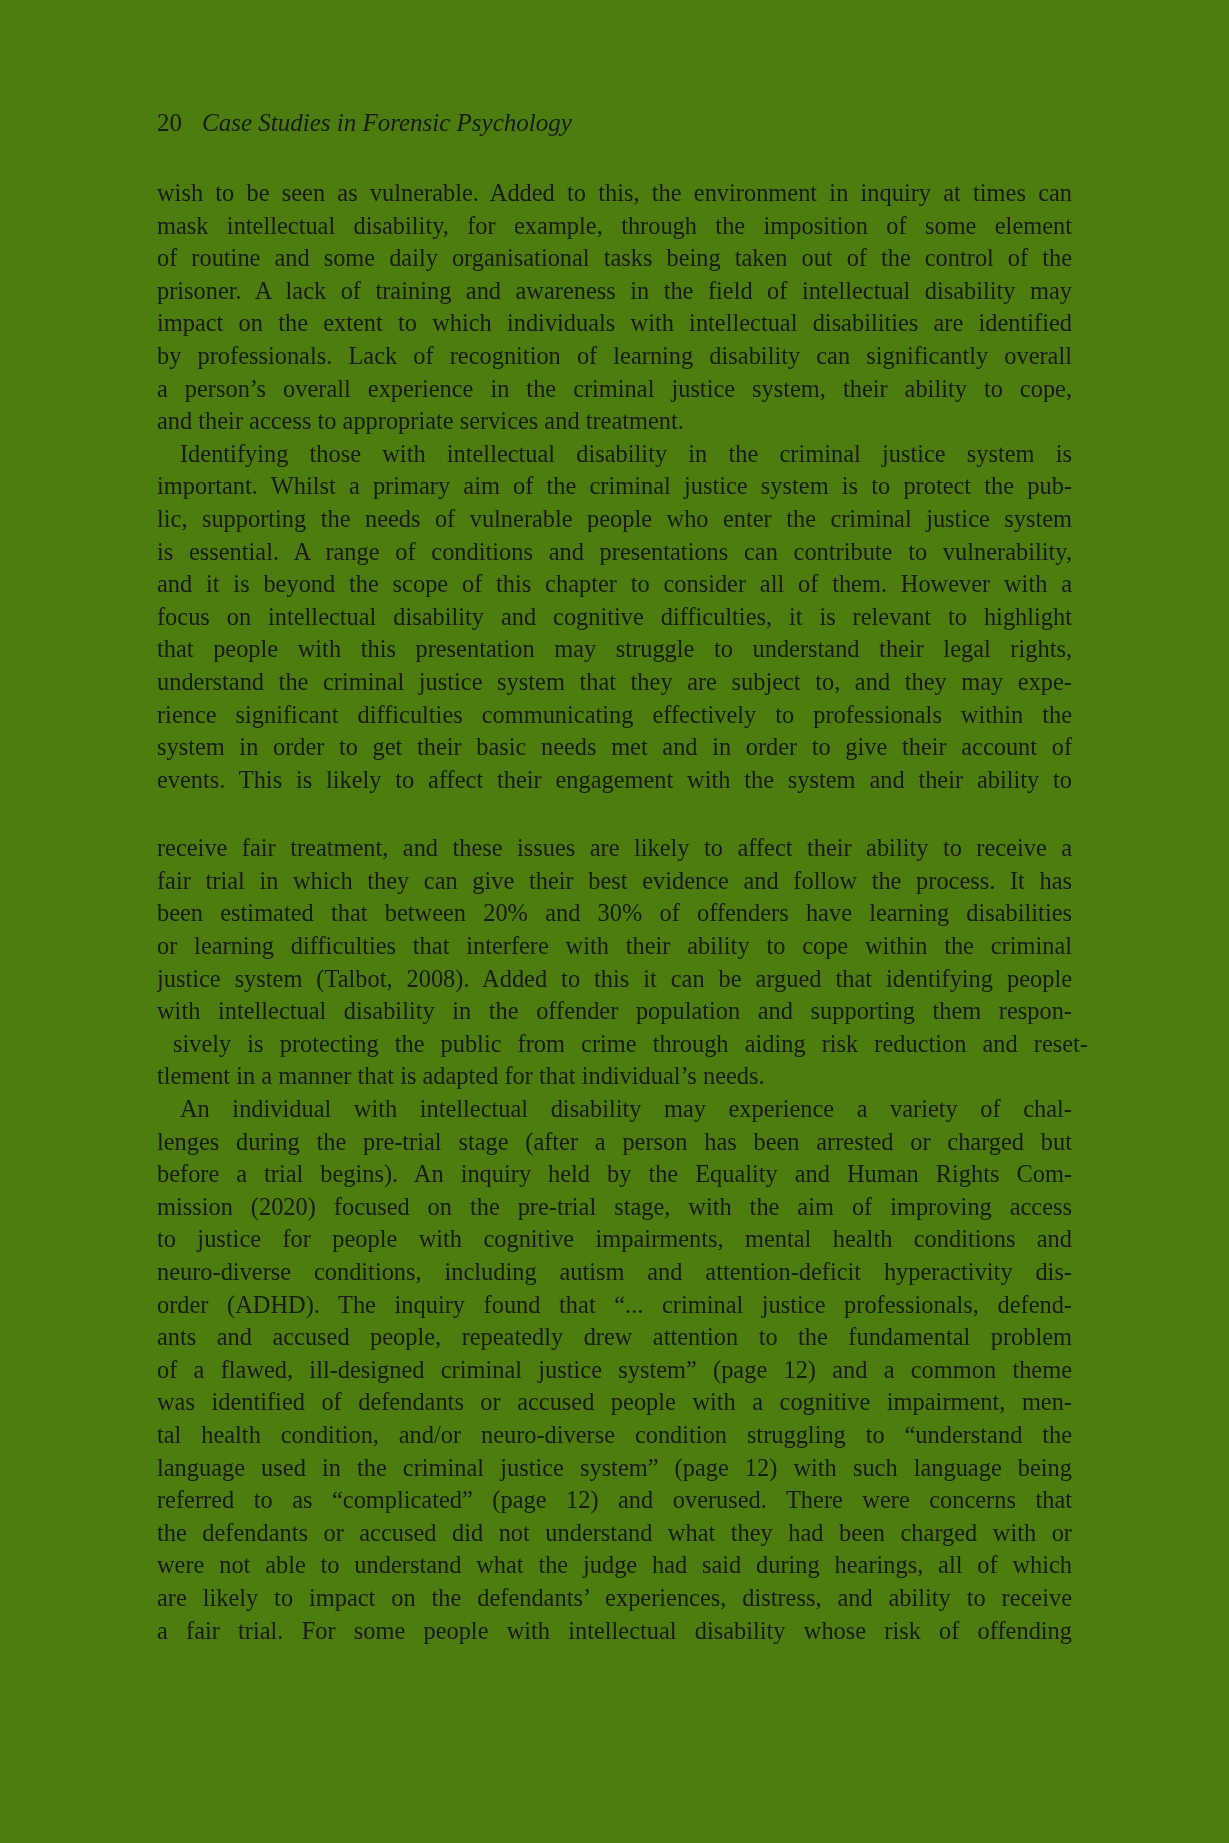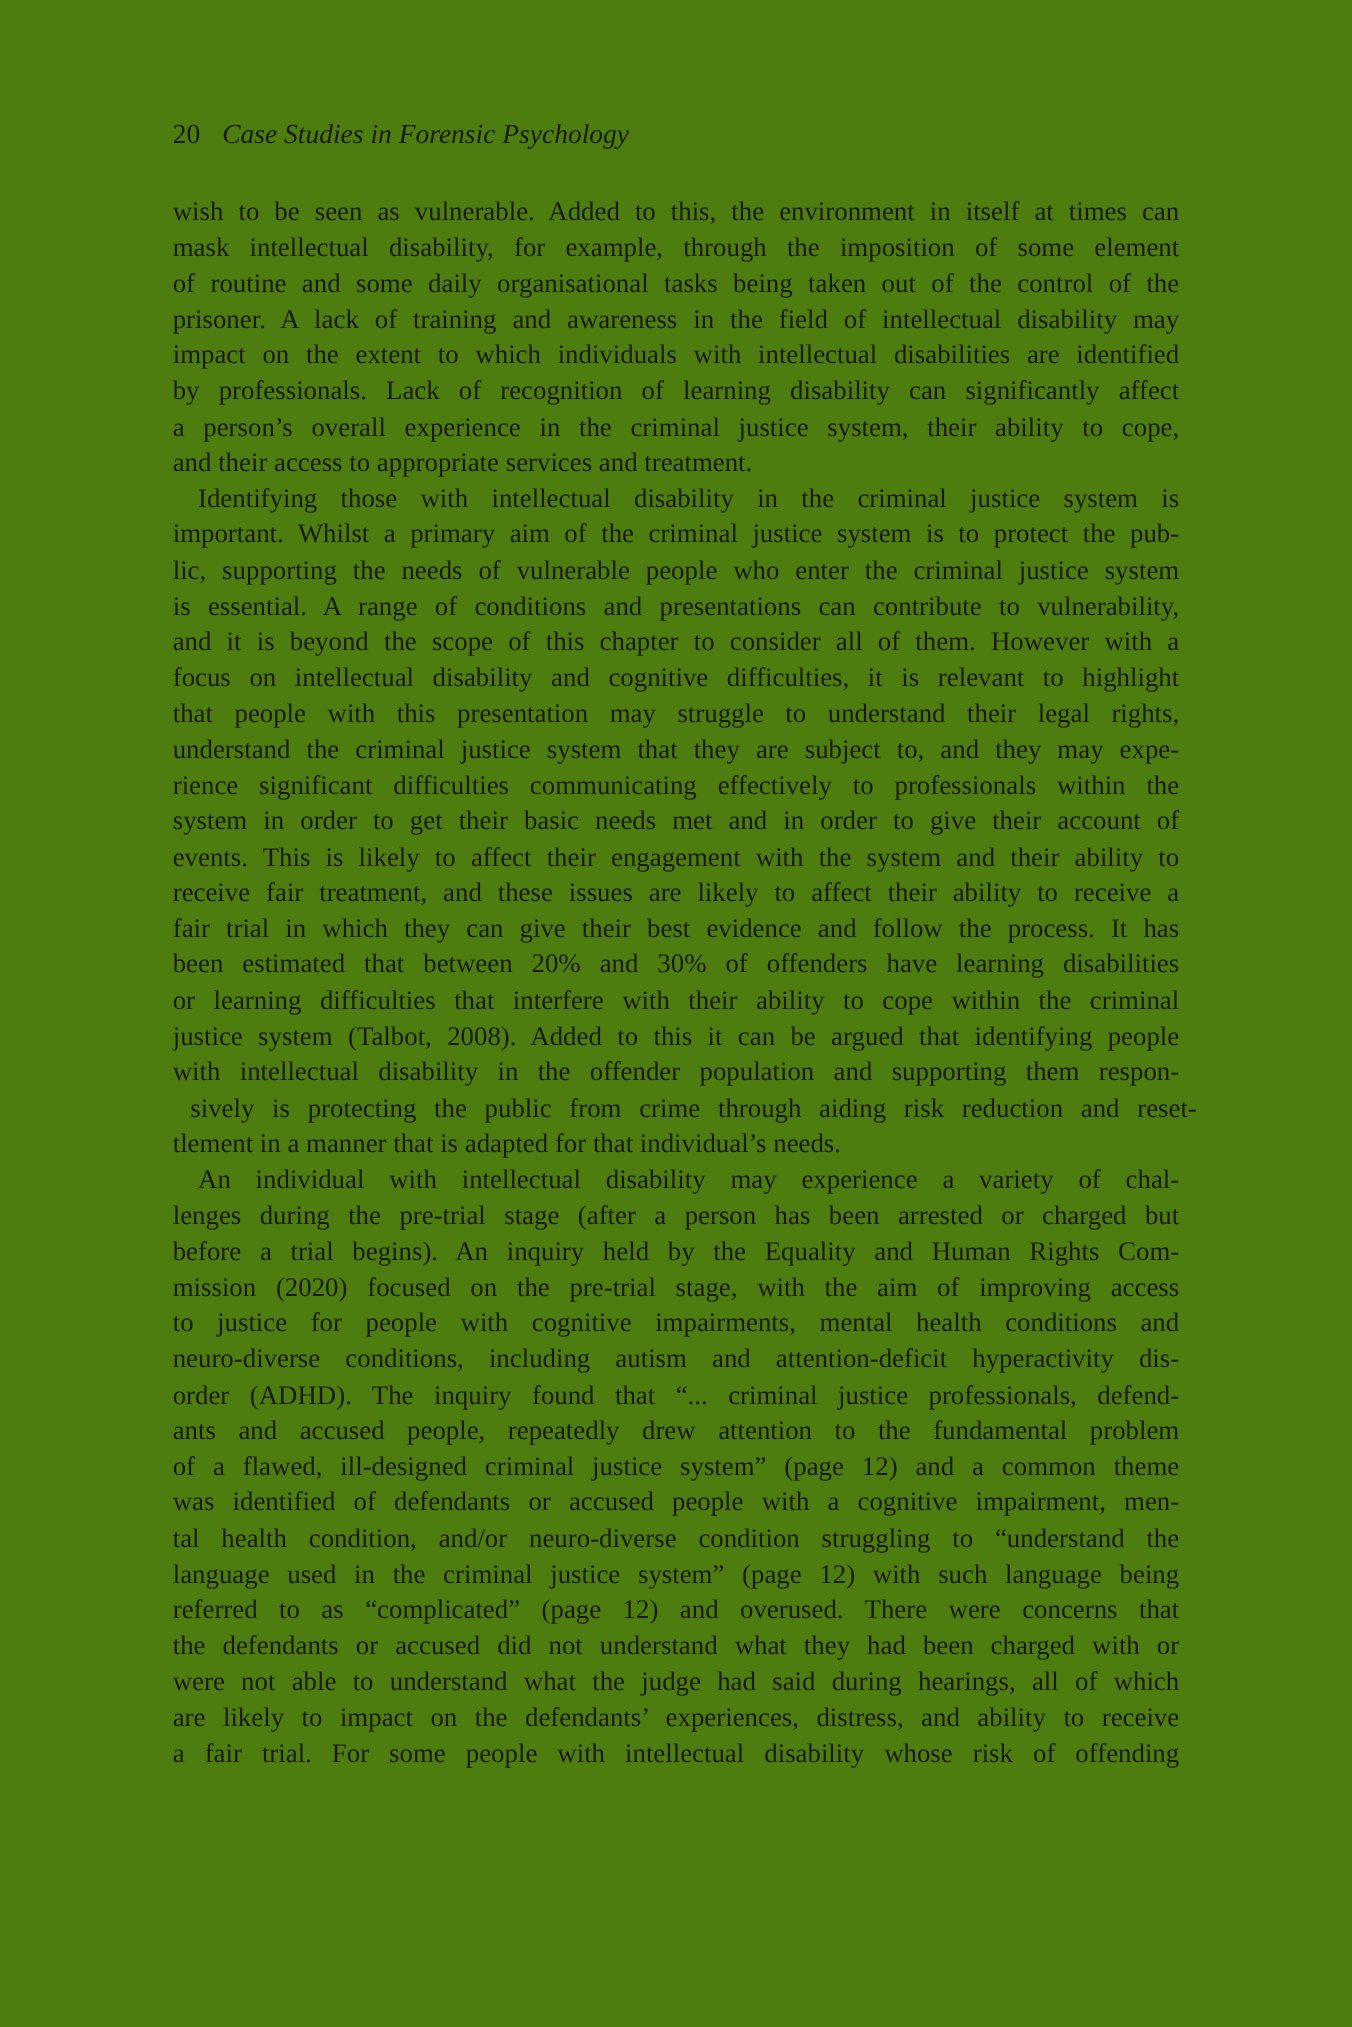--- a/index.html
+++ b/index.html
@@ -65,42 +65,42 @@
 </head>
 <body>
 
 <div class="page">
   <div class="running-head">
     <span class="folio">20</span><span class="title">Case Studies in Forensic Psychology</span>
   </div>
 
   <div class="body-text" id="body-text">
       <div class="paragraph">
-        <span class="line" style="text-align-last: justify; text-align: justify; white-space: normal; width: 915px; overflow: hidden;">wish to be seen as vulnerable. Added to this, the environment in itself at times can</span>
+        <span class="line" style="text-align-last: justify; text-align: justify; white-space: normal; width: 915px; overflow: hidden;">wish to be seen as vulnerable. Added to this, the environment in inquiry at times can</span>
         <span class="line" style="text-align-last: justify; text-align: justify; white-space: normal; width: 915px; overflow: hidden;">mask intellectual disability, for example, through the imposition of some element</span>
         <span class="line" style="text-align-last: justify; text-align: justify; white-space: normal; width: 915px; overflow: hidden;">of routine and some daily organisational tasks being taken out of the control of the</span>
         <span class="line" style="text-align-last: justify; text-align: justify; white-space: normal; width: 915px; overflow: hidden;">prisoner. A lack of training and awareness in the field of intellectual disability may</span>
         <span class="line" style="text-align-last: justify; text-align: justify; white-space: normal; width: 915px; overflow: hidden;">impact on the extent to which individuals with intellectual disabilities are identified</span>
-        <span class="line" style="text-align-last: justify; text-align: justify; white-space: normal; width: 915px; overflow: hidden;">by professionals. Lack of recognition of learning disability can significantly affect</span>
+        <span class="line" style="text-align-last: justify; text-align: justify; white-space: normal; width: 915px; overflow: hidden;">by professionals. Lack of recognition of learning disability can significantly overall</span>
         <span class="line" style="text-align-last: justify; text-align: justify; white-space: normal; width: 915px; overflow: hidden;">a person’s overall experience in the criminal justice system, their ability to cope,</span>
         <span class="line last" style="text-align-last: left; text-align: left;">and their access to appropriate services and treatment.</span>
       </div>
       <div class="paragraph">
         <span class="line indent" style="text-align-last: justify; text-align: justify; white-space: normal; width: 892px; overflow: hidden;">Identifying those with intellectual disability in the criminal justice system is</span>
         <span class="line" style="text-align-last: justify; text-align: justify; white-space: normal; width: 915px; overflow: hidden;">important. Whilst a primary aim of the criminal justice system is to protect the pub-</span>
         <span class="line" style="text-align-last: justify; text-align: justify; white-space: normal; width: 915px; overflow: hidden;">lic, supporting the needs of vulnerable people who enter the criminal justice system</span>
         <span class="line" style="text-align-last: justify; text-align: justify; white-space: normal; width: 915px; overflow: hidden;">is essential. A range of conditions and presentations can contribute to vulnerability,</span>
         <span class="line" style="text-align-last: justify; text-align: justify; white-space: normal; width: 915px; overflow: hidden;">and it is beyond the scope of this chapter to consider all of them. However with a</span>
         <span class="line" style="text-align-last: justify; text-align: justify; white-space: normal; width: 915px; overflow: hidden;">focus on intellectual disability and cognitive difficulties, it is relevant to highlight</span>
         <span class="line" style="text-align-last: justify; text-align: justify; white-space: normal; width: 915px; overflow: hidden;">that people with this presentation may struggle to understand their legal rights,</span>
         <span class="line" style="text-align-last: justify; text-align: justify; white-space: normal; width: 915px; overflow: hidden;">understand the criminal justice system that they are subject to, and they may expe-</span>
         <span class="line" style="text-align-last: justify; text-align: justify; white-space: normal; width: 915px; overflow: hidden;">rience significant difficulties communicating effectively to professionals within the</span>
         <span class="line" style="text-align-last: justify; text-align: justify; white-space: normal; width: 915px; overflow: hidden;">system in order to get their basic needs met and in order to give their account of</span>
         <span class="line" style="text-align-last: justify; text-align: justify; white-space: normal; width: 915px; overflow: hidden;">events. This is likely to affect their engagement with the system and their ability to</span>
-        <span class="line" style="text-align-last: justify; text-align: justify; white-space: normal; width: 915px; overflow: hidden;">receive fair treatment, and these issues are likely to affect their ability to receive a</span>
+        <span class="line" style="text-align-last: justify; text-align: justify; white-space: normal; width: 915px; overflow: hidden; margin-top: 36px;">receive fair treatment, and these issues are likely to affect their ability to receive a</span>
         <span class="line" style="text-align-last: justify; text-align: justify; white-space: normal; width: 915px; overflow: hidden;">fair trial in which they can give their best evidence and follow the process. It has</span>
         <span class="line" style="text-align-last: justify; text-align: justify; white-space: normal; width: 915px; overflow: hidden;">been estimated that between 20% and 30% of offenders have learning disabilities</span>
         <span class="line" style="text-align-last: justify; text-align: justify; white-space: normal; width: 915px; overflow: hidden;">or learning difficulties that interfere with their ability to cope within the criminal</span>
         <span class="line" style="text-align-last: justify; text-align: justify; white-space: normal; width: 915px; overflow: hidden;">justice system (Talbot, 2008). Added to this it can be argued that identifying people</span>
         <span class="line" style="text-align-last: justify; text-align: justify; white-space: normal; width: 915px; overflow: hidden;">with intellectual disability in the offender population and supporting them respon-</span>
         <span class="line" style="text-align-last: justify; text-align: justify; white-space: normal; width: 915px; overflow: hidden; margin-left: 16px;">sively is protecting the public from crime through aiding risk reduction and reset-</span>
         <span class="line last" style="text-align-last: left; text-align: left;">tlement in a manner that is adapted for that individual’s needs.</span>
       </div>
       <div class="paragraph">
         <span class="line indent" style="text-align-last: justify; text-align: justify; white-space: normal; width: 892px; overflow: hidden;">An individual with intellectual disability may experience a variety of chal-</span>

